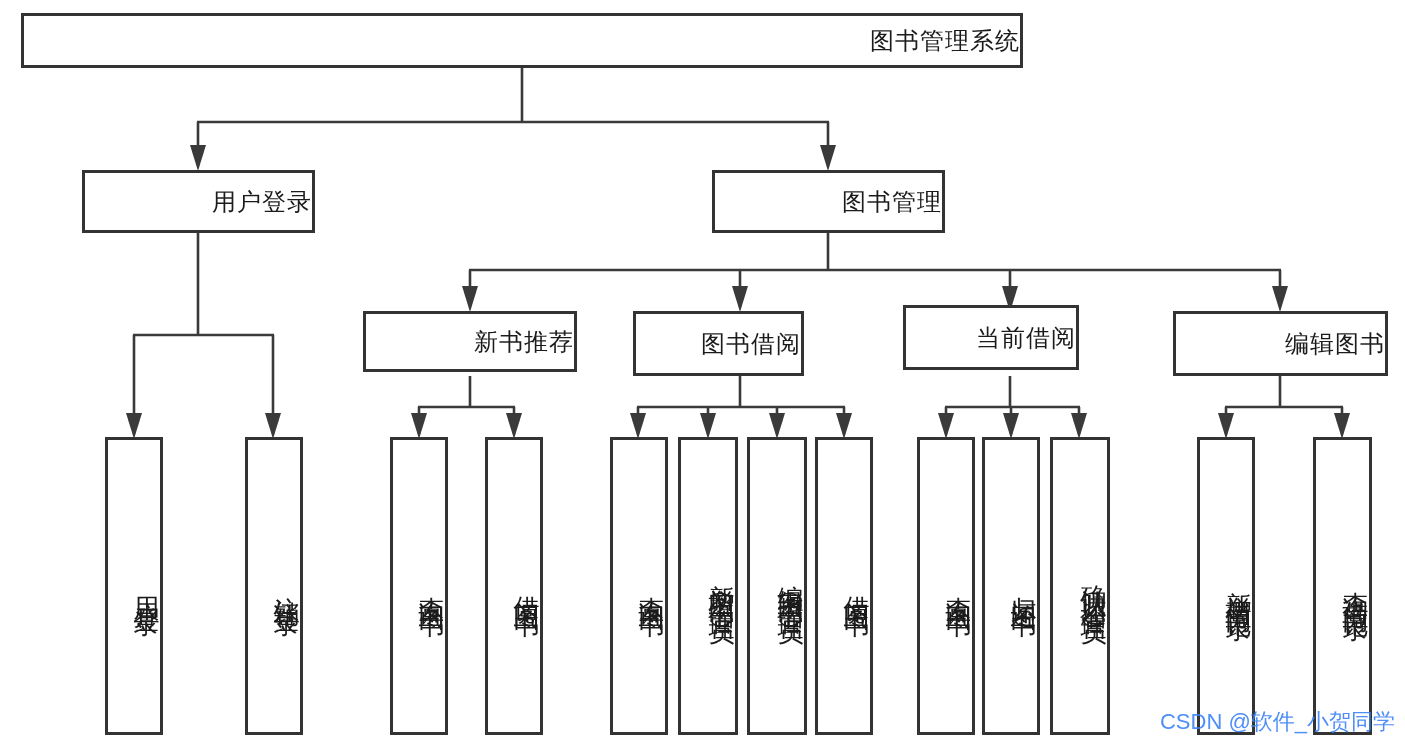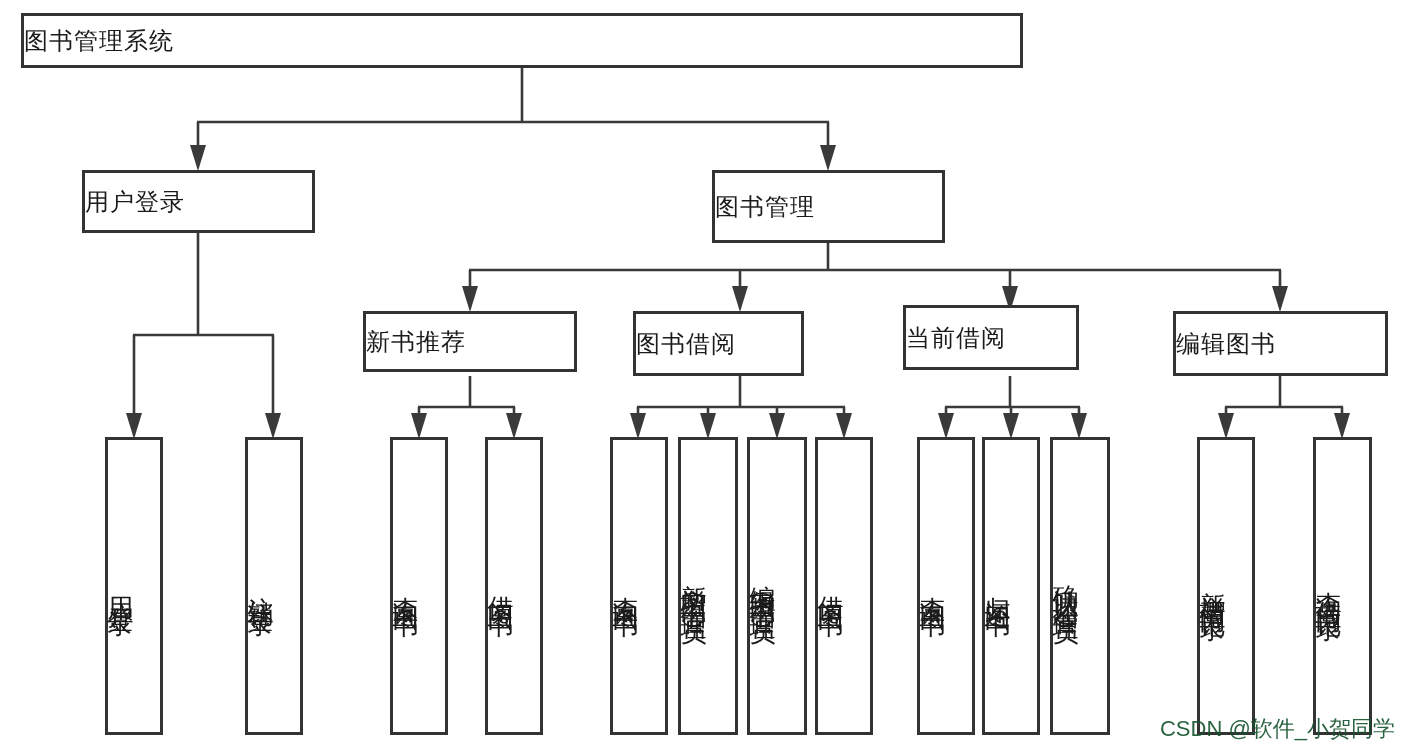--- a/index.html
+++ b/index.html
@@ -12,42 +12,42 @@
   }
   .wires{
     position:absolute;left:0;top:0;width:1405px;height:747px;
     pointer-events:none;
   }
   .node{
     position:absolute;
     box-sizing:border-box;
     background:#ffffff;
     border:3px solid #333333;
-    display:flex;align-items:center;justify-content:flex-start;
+    display:flex;align-items:center;justify-content:flex-end;
     color:#1b1b1b;
     z-index:2;
   }
   .hlabel{
     font-size:24px;
     letter-spacing:1px;
     white-space:nowrap;
   }
   .leaf{ width:58px; height:298px; }
   .vtext{
     writing-mode:vertical-rl;
     text-orientation:mixed;
     font-size:26px;
     letter-spacing:5px;
     line-height:1;
   }
   .watermark{
     position:absolute;
-    right:10px;bottom:3px;
+    right:10px;bottom:10px;
     font-size:22px;
-    color:#14532d;
+    color:#3b82f6;
     opacity:.9;
     z-index:5;
     white-space:nowrap;
   }
 </style>
 </head>
 <body>
 
 <div class="stage">
 
@@ -84,21 +84,21 @@
     </g>
   </svg>
 
   <div class="node" style="left:21px;top:13px;width:1002px;height:55px">
     <span class="hlabel">图书管理系统</span>
   </div>
 
   <div class="node" style="left:82px;top:170px;width:233px;height:63px">
     <span class="hlabel">用户登录</span>
   </div>
-  <div class="node" style="left:712px;top:170px;width:233px;height:73px">
+  <div class="node" style="left:712px;top:170px;width:233px;height:63px">
     <span class="hlabel">图书管理</span>
   </div>
 
   <div class="node" style="left:363px;top:311px;width:214px;height:61px">
     <span class="hlabel">新书推荐</span>
   </div>
   <div class="node" style="left:633px;top:311px;width:171px;height:65px">
     <span class="hlabel">图书借阅</span>
   </div>
   <div class="node" style="left:903px;top:305px;width:176px;height:65px">

